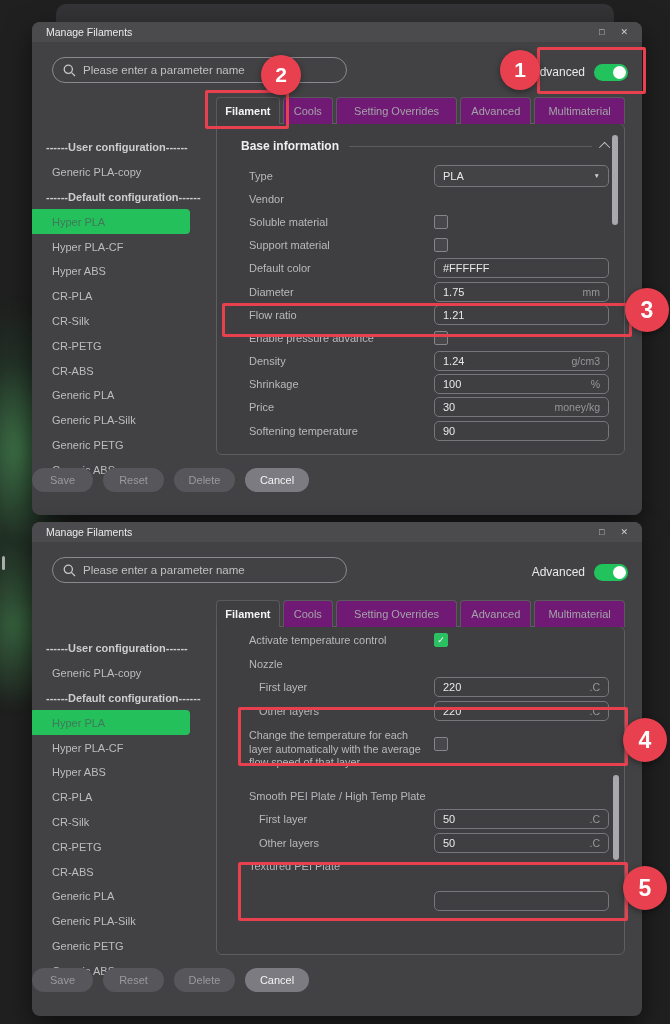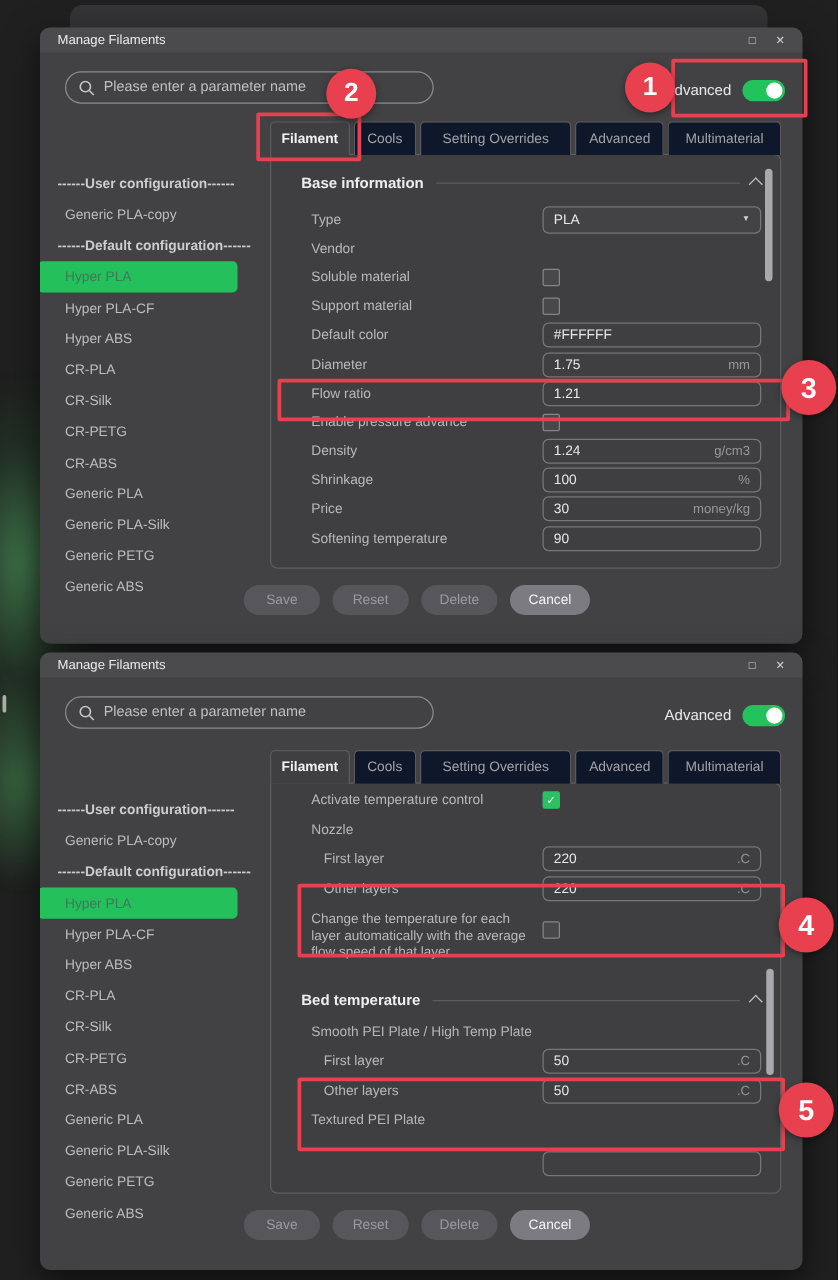--- a/index.html
+++ b/index.html
@@ -33,21 +33,21 @@
 
   .sidebar{position:absolute;left:0;width:180px;margin-top:35px;}
   #w1 .sidebar{top:78px;} #w2 .sidebar{top:79px;}
   .side-item{height:24.8px;display:flex;align-items:center;padding-left:20px;font-size:11px;color:#bdbdbf;box-sizing:border-box;}
   .side-item.group{color:#cdcdcf;font-weight:bold;padding-left:14px;}
   .side-item.selected{background:#24c05c;color:#40785a;border-radius:4px;margin-left:-2px;width:160px;padding-left:22px;}
 
   .tabs{position:absolute;left:184px;width:409px;height:27px;display:flex;gap:3px;z-index:2;}
   #w1 .tabs{top:75px;} #w2 .tabs{top:78px;}
   .tab{height:27px;box-sizing:border-box;border:1px solid #5a5a5d;border-bottom:none;border-radius:4px 4px 0 0;
-    background:#0f172a;color:#a3a3a6;font-size:11px;display:flex;align-items:center;justify-content:center;}
+    background:#701a75;color:#a3a3a6;font-size:11px;display:flex;align-items:center;justify-content:center;}
   .tab.active{background:#3f3f41;color:#f2f2f3;font-weight:bold;}
 
   .panel{position:absolute;left:184px;width:409px;background:#3f3f41;border:1px solid #5e5e61;
     border-radius:0 6px 6px 6px;box-sizing:border-box;overflow:hidden;z-index:1;}
   #w1 .panel{top:101px;height:332px;} #w2 .panel{top:104px;height:329px;}
 
   .sec-row{display:flex;align-items:center;padding:0 14px 0 24px;box-sizing:border-box;}
   .rows-top .sec-row{height:40px;padding-top:4px;}
   .rows-bottom .sec-row{height:30px;}
   .sec-title{font-size:12px;font-weight:bold;color:#eeeef0;white-space:nowrap;}
@@ -74,21 +74,21 @@
   .row.partial .ctrl{top:14px;transform:none;}
   .cb{position:absolute;left:217px;top:50%;transform:translateY(-50%);width:12px;height:12px;border:1px solid #85858a;
     border-radius:2px;background:rgba(255,255,255,.05);display:flex;align-items:center;justify-content:center;}
   .cb.checked{background:#2bc162;border-color:#2bc162;}
   .cb.checked span{color:#fff;font-size:9px;line-height:1;}
   .row.multiline .cb{top:14px;transform:none;}
 
   .scroll{position:absolute;width:6px;border-radius:3px;background:#a9a9ad;z-index:3;}
   #w1 .scroll{left:580px;top:113px;height:90px;} #w2 .scroll{left:581px;top:253px;height:85px;}
 
-  .footer{position:absolute;left:0;top:446px;width:100%;display:flex;gap:10px;padding-left:163px;box-sizing:border-box;}
+  .footer{position:absolute;left:0;top:446px;width:100%;display:flex;gap:10px;box-sizing:border-box;}
   .btn{height:24px;border:none;border-radius:12px;font-size:11px;font-family:"Liberation Sans",sans-serif;min-width:61px;padding:0 12px;}
   .btn.muted{background:#56565b;color:#9b9b9f;}
   .btn.primary{background:#7b7b81;color:#f4f4f6;min-width:64px;}
 
   .ann-box{position:absolute;border:3px solid #e8404e;border-radius:2px;z-index:10;pointer-events:none;}
   .ann-circle{position:absolute;background:#e8404e;border-radius:50%;color:#fff;font-weight:bold;
     display:flex;align-items:center;justify-content:center;z-index:11;box-shadow:0 2px 6px rgba(0,0,0,.4);}
   #c1,#c2{width:40px;height:40px;font-size:21px;}
   #c3,#c4,#c5{width:44px;height:44px;font-size:23px;}
   #c1{left:500px;top:50px;} #c2{left:261px;top:55px;} #c3{left:625px;top:288px;}
@@ -304,25 +304,20 @@
             <span class="lbl">Other layers</span>
             <div class="ctrl input">
               <span class="val">220</span>
               <span class="unit">.C</span>
             </div>
           </div>
           <div class="row multiline">
             <span class="lbl">Change the temperature for each layer automatically with the average flow speed of that layer.</span>
             <div class="cb"></div>
           </div>
-          <div class="sec-row">
-            <span class="sec-title">Bed temperature</span>
-            <span class="sec-line"></span>
-            <span class="chev"></span>
-          </div>
           <div class="sub-row">
             <span>Smooth PEI Plate / High Temp Plate</span>
           </div>
           <div class="row nested">
             <span class="lbl">First layer</span>
             <div class="ctrl input">
               <span class="val">50</span>
               <span class="unit">.C</span>
             </div>
           </div>

